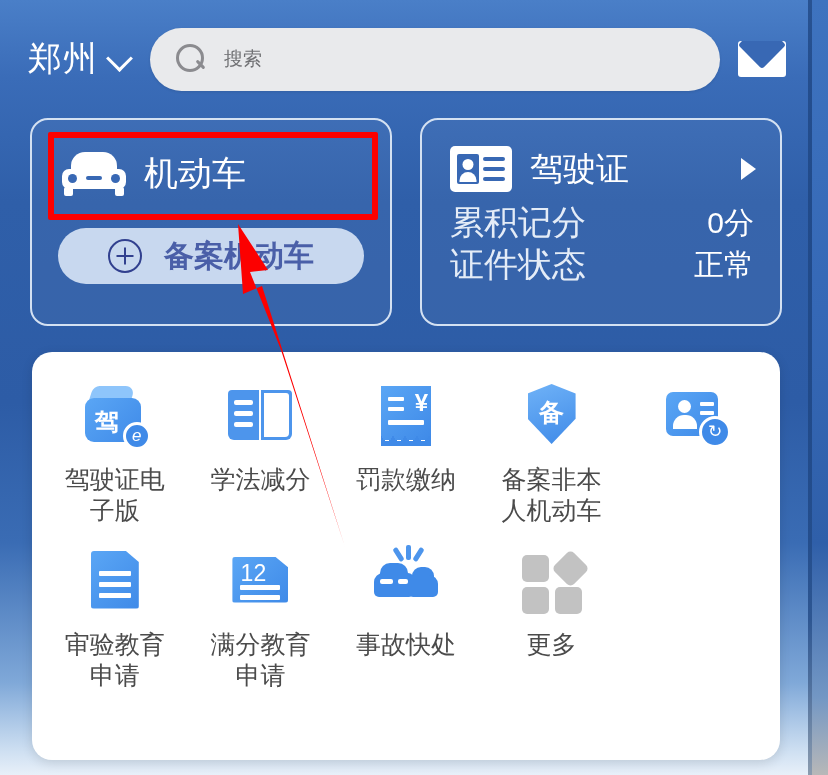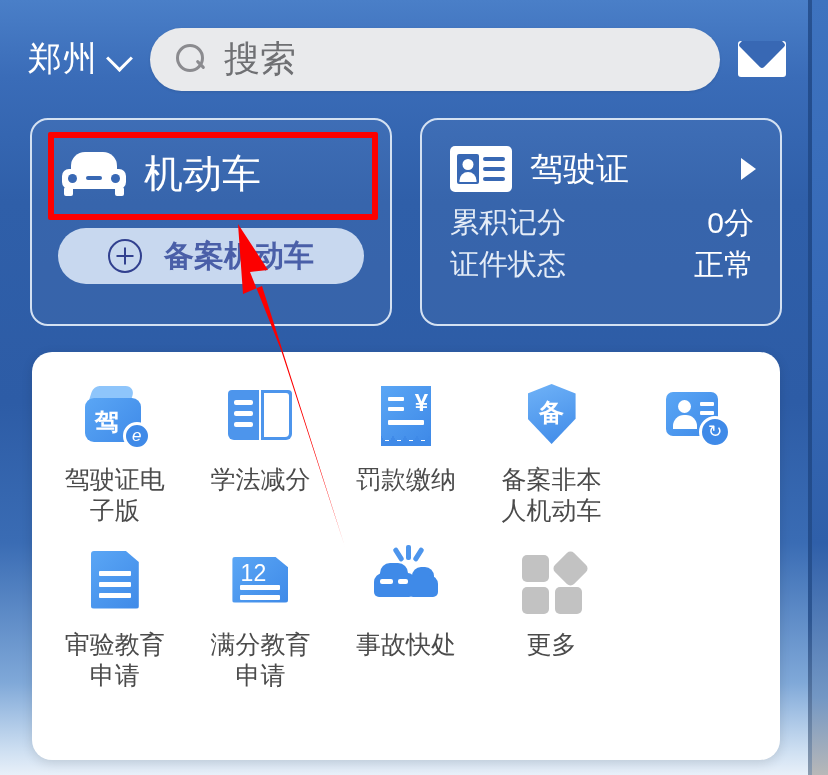--- a/index.html
+++ b/index.html
@@ -50,40 +50,40 @@
   }
   .mag { width:30px; height:30px; position:relative; flex:0 0 auto; }
   .mag::before{
     content:""; position:absolute; left:0; top:0; width:22px; height:22px;
     border:3px solid #8b8b8f; border-radius:50%;
   }
   .mag::after{
     content:""; position:absolute; left:19px; top:19px; width:11px; height:3px;
     background:#8b8b8f; transform:rotate(45deg); border-radius:2px;
   }
-  #search-placeholder { color:#6f7073; font-size:36px; }
+  #search-placeholder { color:#6f7073; font-size:19px; }
   #mail-btn { flex:0 0 auto; width:56px; height:56px; display:flex; align-items:center; justify-content:center; }
   .envelope {
     width:48px; height:36px; background:#fff; border-radius:3px; position:relative; overflow:hidden;
   }
   .envelope::after{
     content:""; position:absolute; left:50%; top:-13px; width:34px; height:34px;
     background:#3868b4; transform:translateX(-50%) rotate(45deg); border-radius:3px;
   }
 
   
   #cards { position:absolute; left:0; top:118px; width:812px; height:208px; display:flex; gap:28px; padding:0 30px; }
   .card {
     flex:1 1 0; border:2px solid #d4e1f2; border-radius:18px;
     background:rgba(255,255,255,.045); position:relative; padding:16px 18px;
   }
 
   
   .veh-head { display:flex; align-items:center; gap:18px; height:76px; padding-left:12px; }
-  .veh-title { color:#fff; font-size:39px; }
+  .veh-title { color:#fff; font-size:34px; }
   .car-icon { width:64px; height:44px; position:relative; flex:0 0 auto; }
   .car-icon .roof {
     position:absolute; left:9px; top:0; width:46px; height:22px; background:#fff;
     border-radius:14px 14px 3px 3px;
   }
   .car-icon .body {
     position:absolute; left:0; top:17px; width:64px; height:20px; background:#fff; border-radius:7px;
   }
   .car-icon .slot { position:absolute; left:24px; top:24px; width:16px; height:4px; background:#3868b4; border-radius:2px;}
   .car-icon .w {position:absolute; top:22px; width:9px; height:9px; background:#3868b4; border-radius:50%;}
@@ -109,21 +109,21 @@
   .lic-head { display:flex; align-items:center; gap:18px; height:66px; padding-left:10px; }
   .lic-title { color:#fff; font-size:33px; flex:1 1 auto; }
   .id-icon { width:62px; height:46px; background:#fff; border-radius:5px; position:relative; flex:0 0 auto;}
   .id-icon .photo{position:absolute; left:7px; top:8px; width:22px; height:30px; background:#3868b4; border-radius:2px;}
   .id-icon .photo::after{content:""; position:absolute; left:50%; top:5px; width:11px; height:11px; background:#fff; border-radius:50%; transform:translateX(-50%);}
   .id-icon .photo::before{content:""; position:absolute; left:50%; bottom:2px; width:17px; height:10px; background:#fff; border-radius:9px 9px 0 0; transform:translateX(-50%);}
   .id-icon .ln{position:absolute; right:7px; height:4px; background:#3868b4; border-radius:2px;}
   .id-icon .l1{top:11px; width:22px;} .id-icon .l2{top:21px; width:22px;} .id-icon .l3{top:31px; width:22px;}
   .arrow-right { width:0; height:0; border-left:15px solid #fff; border-top:11px solid transparent; border-bottom:11px solid transparent; margin-right:6px;}
   .lic-row { display:flex; align-items:center; justify-content:space-between; padding:0 8px 0 10px; height:42px; }
-  .lic-k { color:#e4ecf7; font-size:29px; }
+  .lic-k { color:#e4ecf7; font-size:34px; }
   .lic-v { color:#fff; font-size:30px; }
 
   
   #panel {
     position:absolute; left:32px; top:352px; width:748px; height:408px;
     background:#fff; border-radius:20px; box-shadow:0 3px 12px rgba(0,0,0,.12);
     padding:28px 10px 0 10px;
   }
   .grid { display:grid; grid-template-columns:repeat(5,1fr); row-gap:18px; }
   .cell { display:flex; flex-direction:column; align-items:center; gap:12px; }

